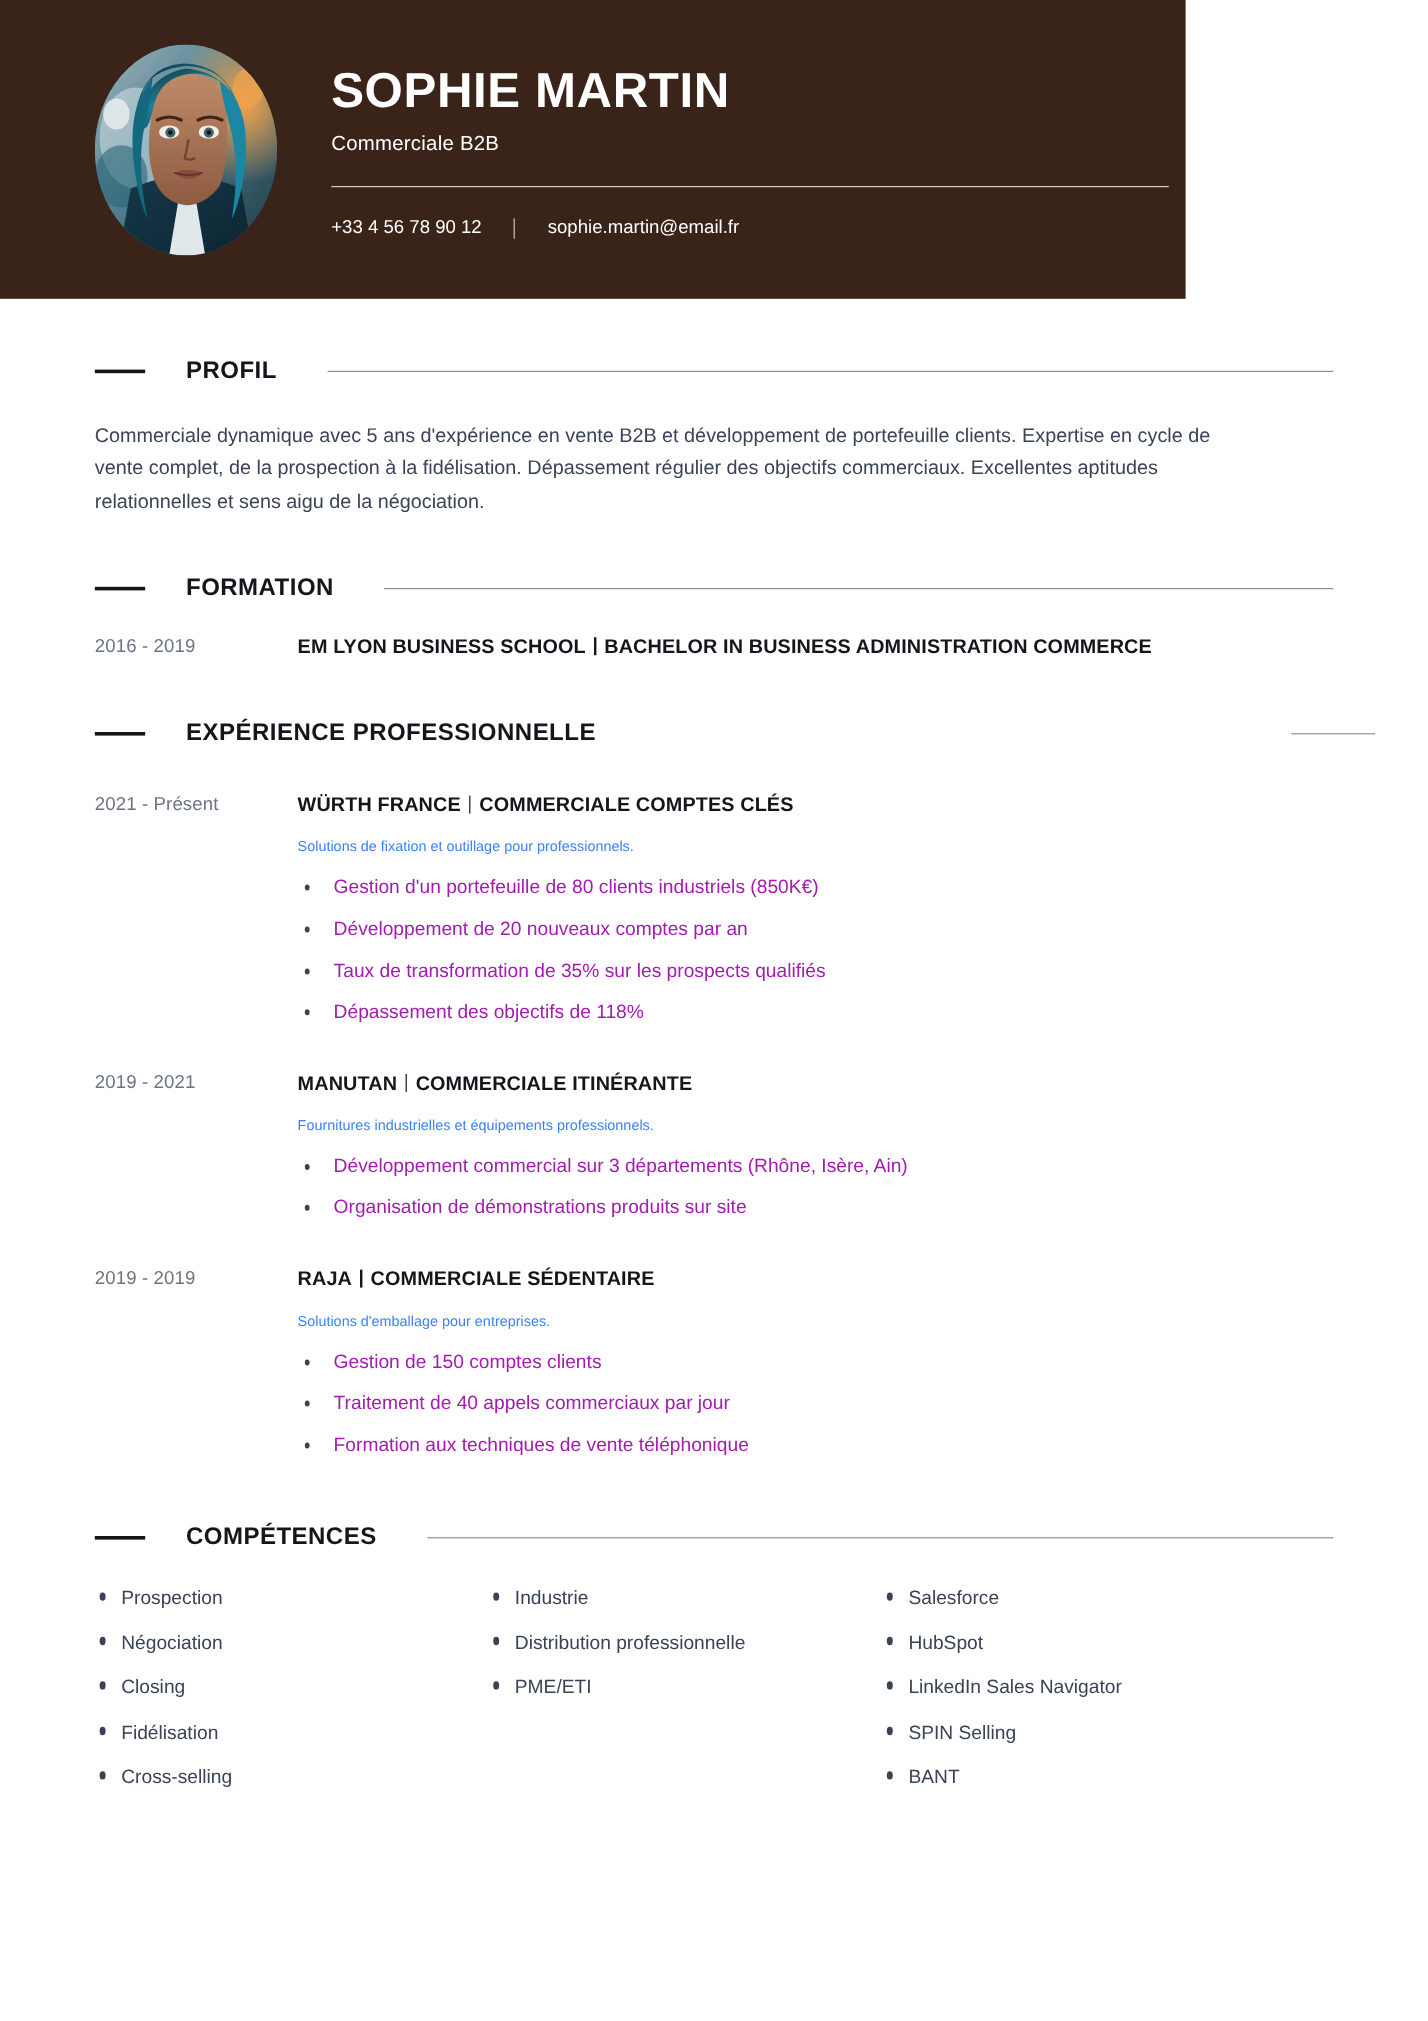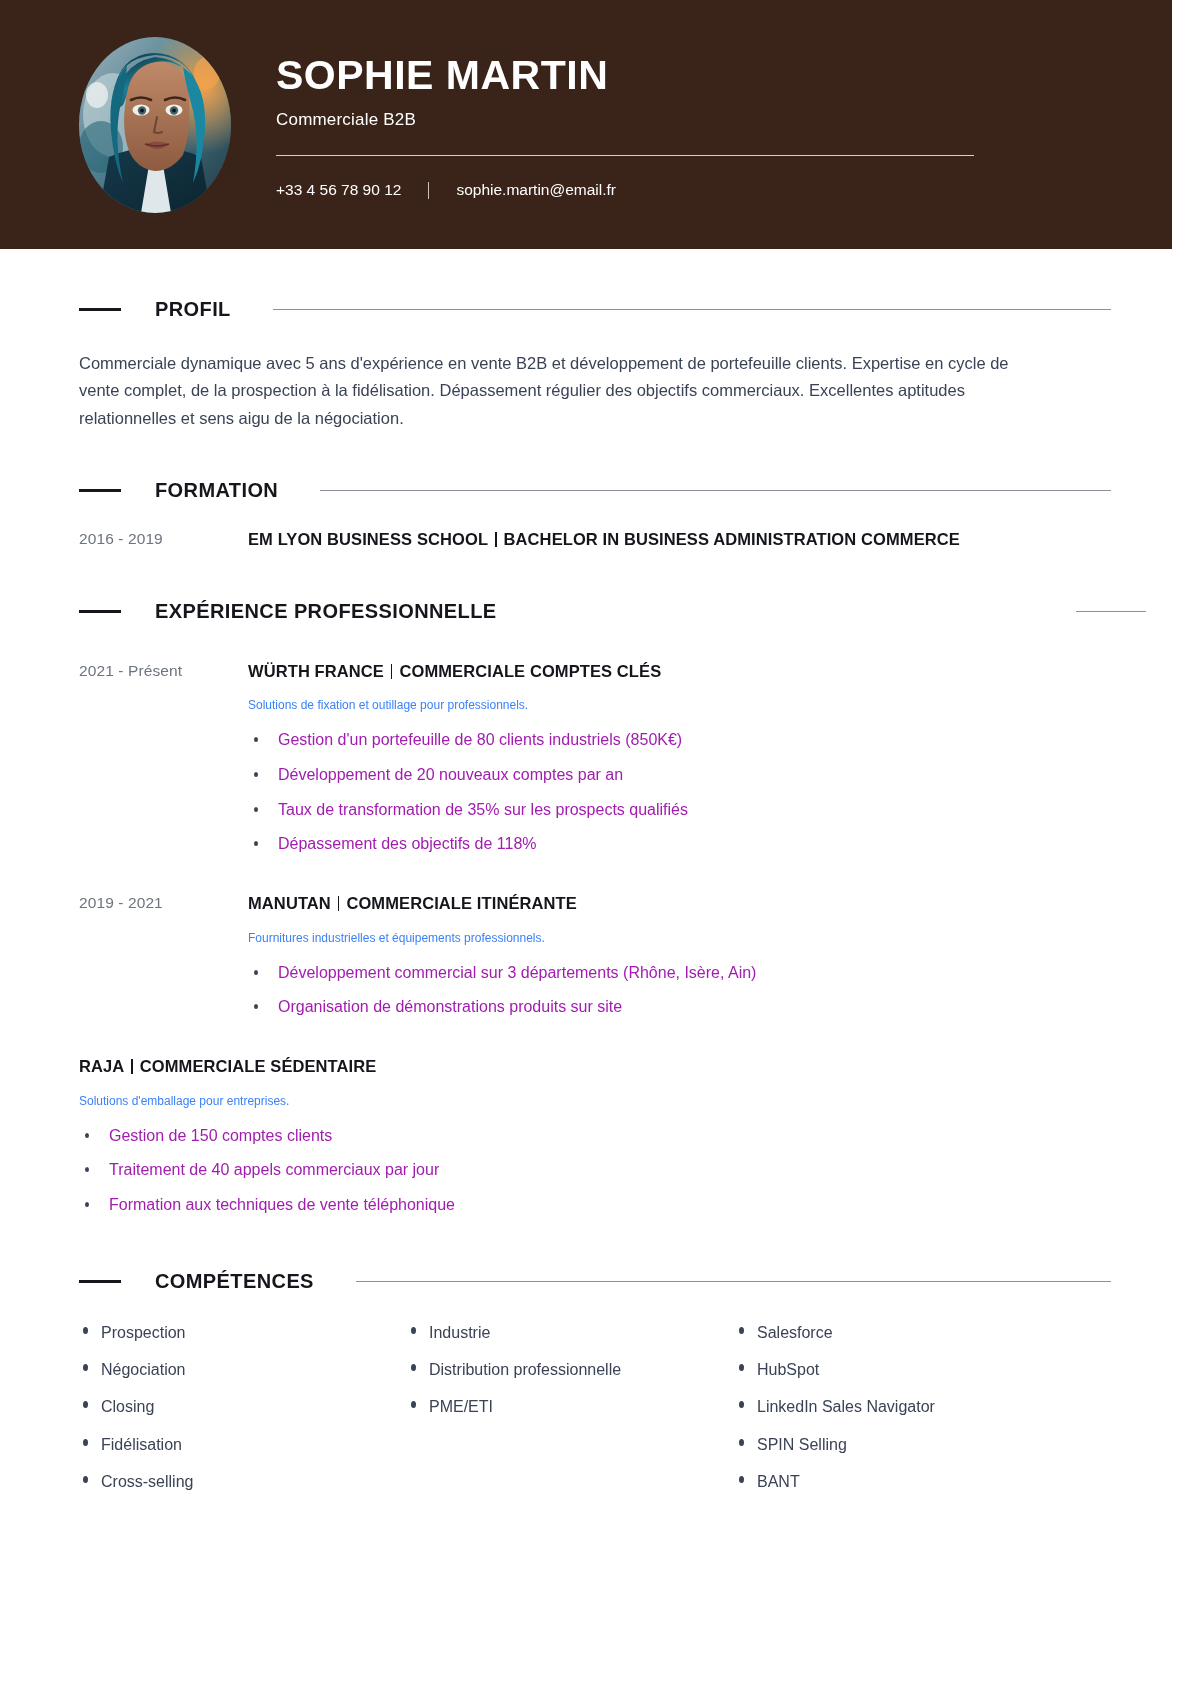--- a/index.html
+++ b/index.html
@@ -22,21 +22,21 @@
     width: 1190px;
     height: 1684px;
     background: #ffffff;
     position: relative;
   }
 
   
   .header {
     background: #3a2318;
     height: 249px;
-    width: 1172px;
+    width: 988px;
     display: flex;
     align-items: center;
     padding-left: 79px;
     position: relative;
   }
 
   .avatar {
     width: 152px;
     height: 176px;
     border-radius: 50%;
@@ -377,20 +377,21 @@
         </div>
         <div class="entry-sub">Fournitures industrielles et équipements professionnels.</div>
         <ul class="bullets">
           <li>Développement commercial sur 3 départements (Rhône, Isère, Ain)</li>
           <li>Organisation de démonstrations produits sur site</li>
         </ul>
       </div>
     </div>
 
     <div class="entry exp-entry">
+      <div class="period">2019 - 2019</div>
       <div class="body">
         <div class="entry-title">
           <span>RAJA</span><span class="bar"></span><span>COMMERCIALE SÉDENTAIRE</span>
         </div>
         <div class="entry-sub">Solutions d'emballage pour entreprises.</div>
         <ul class="bullets">
           <li>Gestion de 150 comptes clients</li>
           <li>Traitement de 40 appels commerciaux par jour</li>
           <li>Formation aux techniques de vente téléphonique</li>
         </ul>

